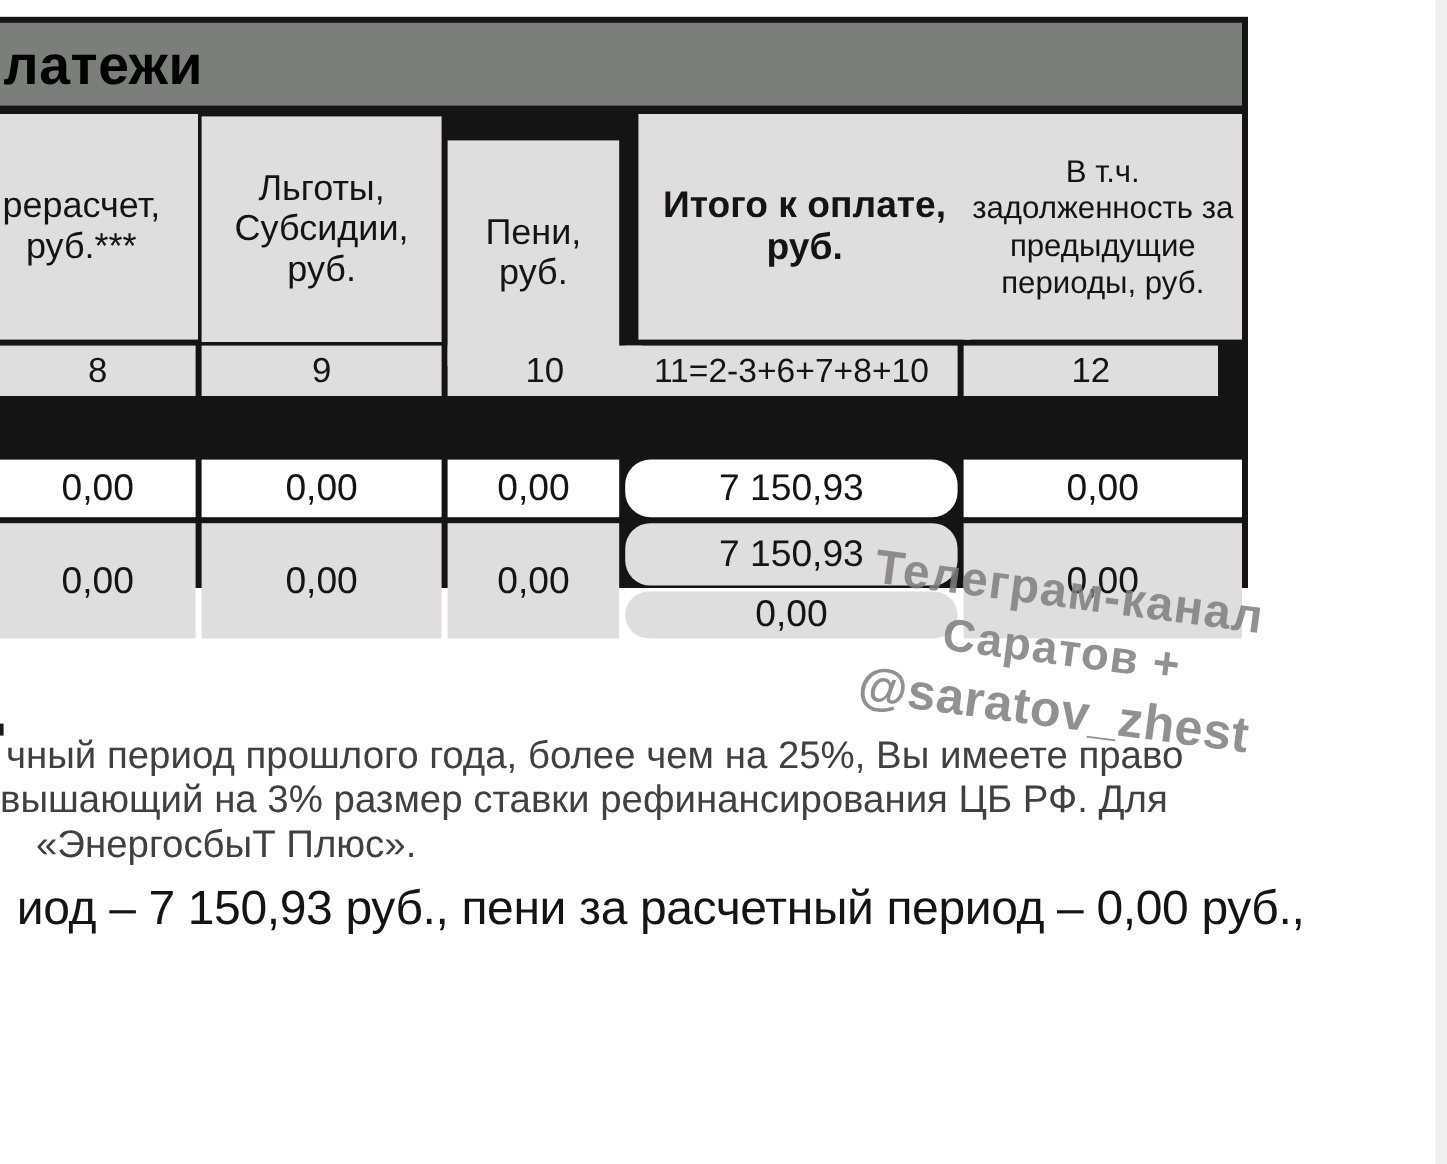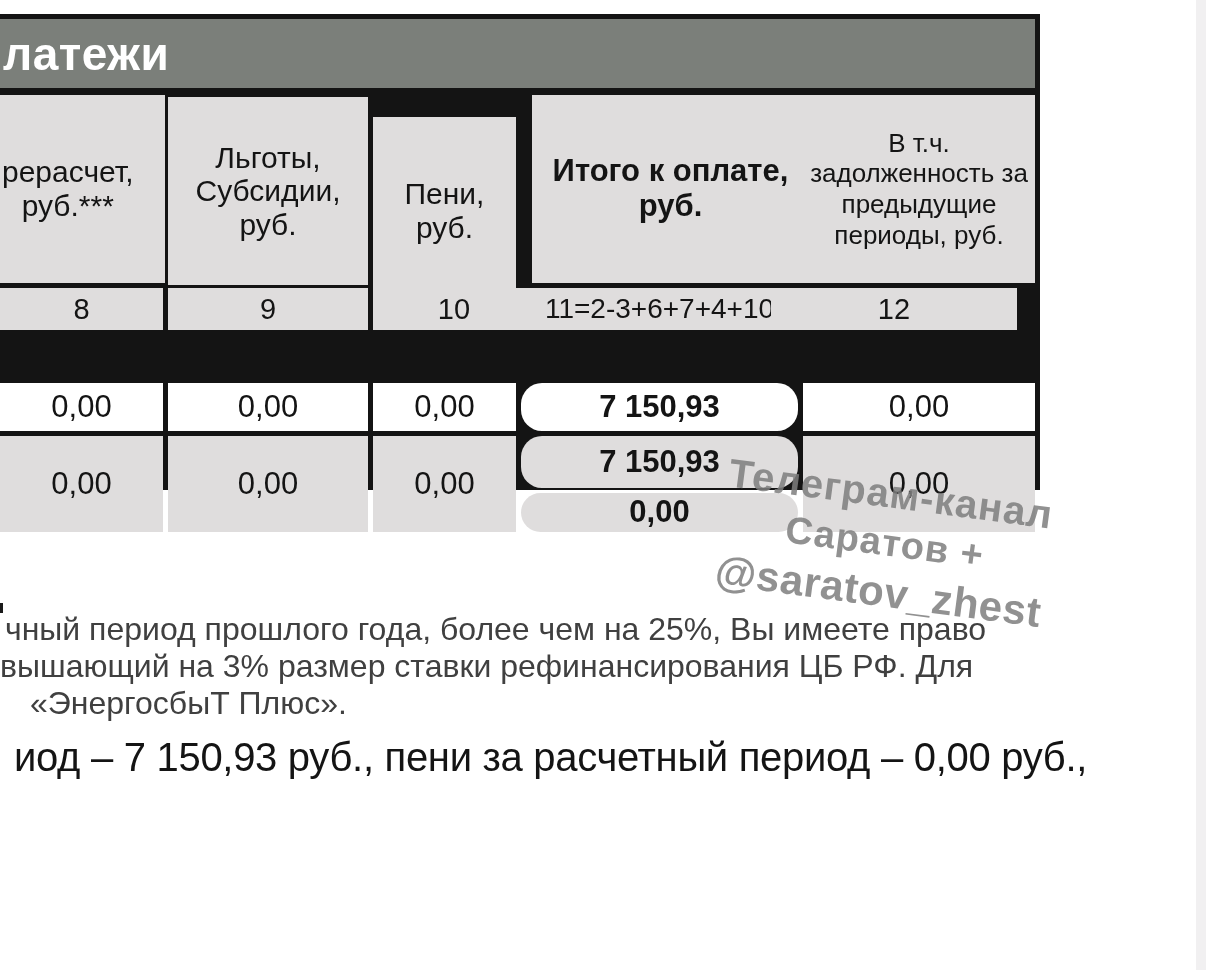--- a/index.html
+++ b/index.html
@@ -6,24 +6,24 @@
   body{width:1206px;height:970px;overflow:hidden;background:#ffffff;
        font-family:"Liberation Sans", sans-serif;color:#141414;}
   .page{position:relative;width:1206px;height:970px;background:#ffffff;overflow:hidden;}
 
   
   .doc-table{position:absolute;left:0;top:14px;width:1040px;height:476px;background:#141414;}
   .cell{position:absolute;background:#dfdddd;display:flex;align-items:center;justify-content:center;
         text-align:center;white-space:pre-line;font-size:30px;line-height:1.12;color:#141414;}
   .cell.white{background:#ffffff;}
   .cell.left{justify-content:flex-start;text-align:center;padding-left:2px;}
-  .cell.bold{font-weight:bold;border-radius:21px;}
+  .cell.bold{font-weight:normal;border-radius:21px;}
   .band{position:absolute;left:0;top:5px;width:1035px;height:69px;background:#7b7f7a;
         display:flex;align-items:center;}
-  .band .title{font-size:46px;font-weight:bold;color:#ffffff;padding-left:3px;letter-spacing:0.5px;}
+  .band .title{font-size:46px;font-weight:bold;color:#000000;padding-left:3px;letter-spacing:0.5px;}
   .hdr{font-size:30px;}
   .hdr.small{font-size:26px;line-height:1.18;}
   .hdr.b{font-weight:bold;font-size:31px;}
   .num{font-size:29px;}
   .val{font-size:31px;margin-top:48px;}
 
   
   .watermark{position:absolute;left:706px;top:444px;width:380px;
              transform:rotate(7.5deg);transform-origin:left top;
              color:#7e7e7e;opacity:0.85;font-weight:bold;text-align:center;z-index:5;}
@@ -62,22 +62,22 @@
     <div class="cell hdr b" style="left:532px;top:81px;width:277px;height:188px;">Итого к оплате,
 руб.</div>
     <div class="cell hdr small" style="left:803px;top:81px;width:232px;height:188px;text-align:center;">В т.ч.
 задолженность за
 предыдущие
 периоды, руб.</div>
 
     <div class="cell num" style="left:0;top:274px;width:163px;height:42px;">8</div>
     <div class="cell num" style="left:168px;top:274px;width:200px;height:42px;">9</div>
     <div class="cell num" style="left:373px;top:274px;width:162px;height:42px;">10</div>
-    <div class="cell num" style="left:521px;top:274px;width:277px;height:42px;font-size:28px;">11=2-3+6+7+4+10</div>
-    <div class="cell num" style="left:771px;top:274px;width:246px;height:42px;">12</div>
+    <div class="cell num" style="left:521px;top:274px;width:277px;height:42px;font-size:28px;">11=2-3+6+7+8+10</div>
+    <div class="cell num" style="left:803px;top:274px;width:212px;height:42px;">12</div>
 
     <div class="cell white val" style="left:0;top:321px;width:163px;height:48px;">0,00</div>
     <div class="cell white val" style="left:168px;top:321px;width:200px;height:48px;">0,00</div>
     <div class="cell white val" style="left:373px;top:321px;width:143px;height:48px;">0,00</div>
     <div class="cell white val bold" style="left:521px;top:321px;width:277px;height:48px;">7 150,93</div>
     <div class="cell white val" style="left:803px;top:321px;width:232px;height:48px;">0,00</div>
 
     <div class="cell val" style="left:0;top:374px;width:163px;height:96px;">0,00</div>
     <div class="cell val" style="left:168px;top:374px;width:200px;height:96px;">0,00</div>
     <div class="cell val" style="left:373px;top:374px;width:143px;height:96px;">0,00</div>

